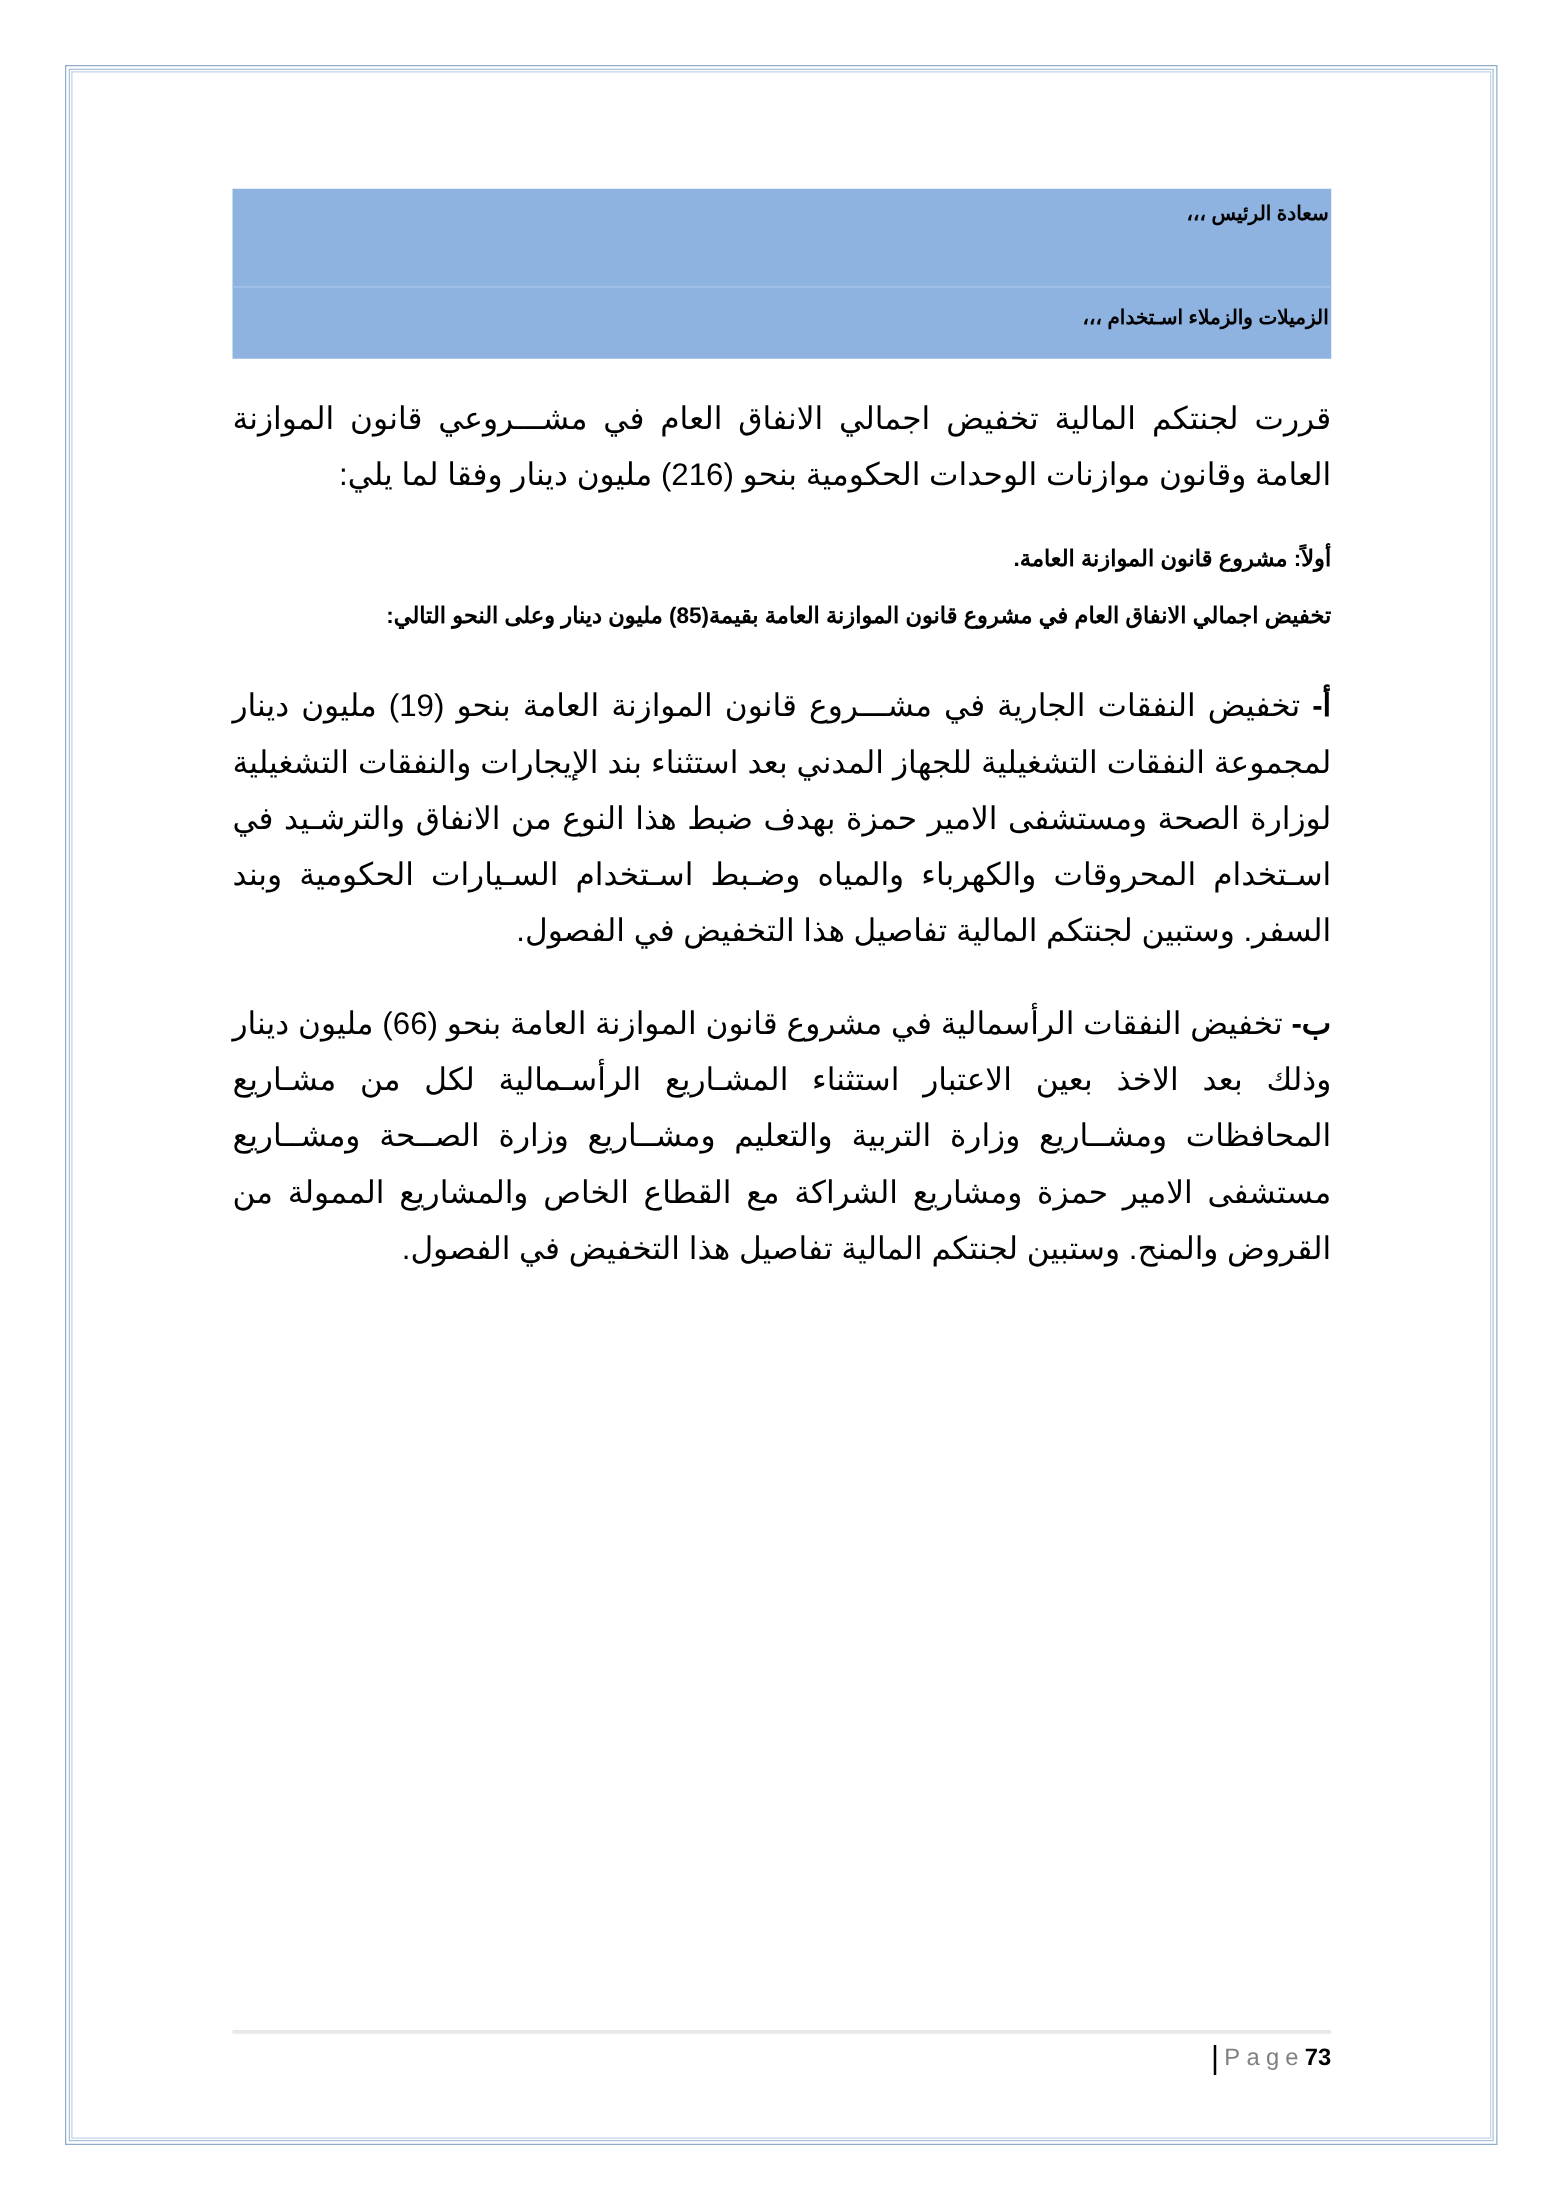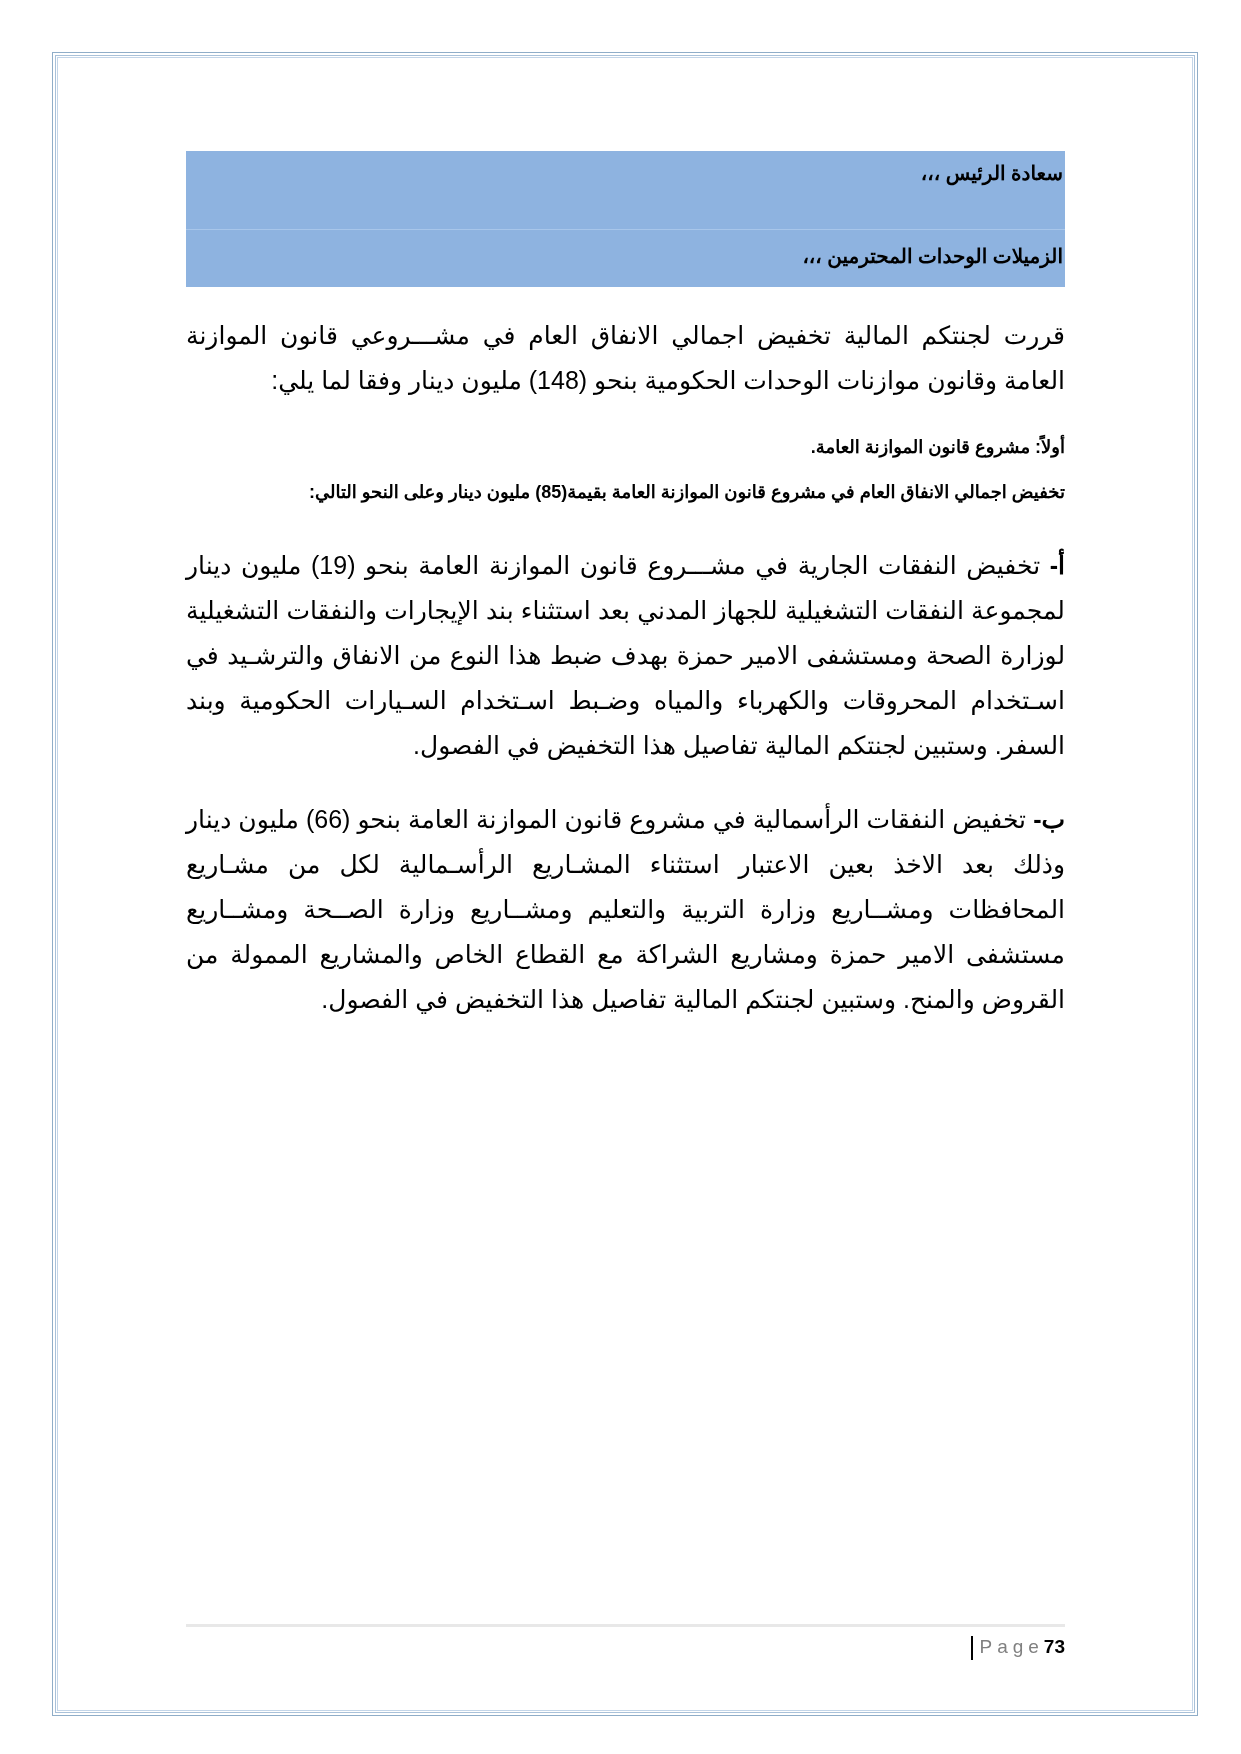--- a/index.html
+++ b/index.html
@@ -5,21 +5,21 @@
   html, body { margin:0; padding:0; }
   body { width:1241px; height:1754px; background:#ffffff; position:relative; overflow:hidden;
          font-family:"Liberation Sans", sans-serif; color:#000; }
   .page-border { position:absolute; left:52px; top:52px; width:1146px; height:1664px;
                  border:1px solid #8fadc8; box-sizing:border-box; }
   .page-border::before { content:""; position:absolute; inset:2px; border:1px solid #a9c1d9; }
   .page-border::after { content:""; position:absolute; inset:4px; border:1px solid #c3d5e8; }
   .content { position:absolute; left:186px; width:879px; top:151px; direction:rtl; }
   .salutation { background:#8eb3e0; width:879px; }
   .sal-row { height:78px; display:flex; align-items:flex-start; padding-right:2px; box-sizing:border-box;
-             font-weight:bold; font-size:20px; padding-top:10px; }
+             font-weight:bold; font-size:16px; padding-top:10px; }
   .sal-row.second { height:58px; border-top:1px solid #a8c6ea; padding-top:14px; }
   .para { font-size:25px; line-height:45px; text-align:justify; text-align-last:right; margin:0; }
   .p-intro { margin-top:26px; }
   .heading { font-weight:bold; font-size:18px; line-height:45px; margin:0; }
   .h-first { margin-top:22px; }
   .h-second { }
   .p-a { margin-top:28px; }
   .p-b { margin-top:29px; }
   .bold { font-weight:bold; }
   .footer-line { position:absolute; left:186px; width:879px; top:1624px; height:3px; background:#e8e8e8; }
@@ -29,24 +29,24 @@
   .footer .page-num { font-weight:bold; color:#000; }
 </style>
 </head>
 <body>
 
 <div class="page-border"></div>
 
 <div class="content">
   <div class="salutation">
     <div class="sal-row">سعادة الرئيس ،،،</div>
-    <div class="sal-row second">الزميلات الوحدات المحترمين ،،،</div>
+    <div class="sal-row second">الزميلات والزملاء اسـتخدام ،،،</div>
   </div>
 
-  <p class="para p-intro">قررت لجنتكم المالية تخفيض اجمالي الانفاق العام في مشـــروعي قانون الموازنة العامة وقانون موازنات الوحدات الحكومية بنحو (148) مليون دينار وفقا لما يلي:</p>
+  <p class="para p-intro">قررت لجنتكم المالية تخفيض اجمالي الانفاق العام في مشـــروعي قانون الموازنة العامة وقانون موازنات الوحدات الحكومية بنحو (216) مليون دينار وفقا لما يلي:</p>
 
   <p class="heading h-first">أولاً: مشروع قانون الموازنة العامة.</p>
 
   <p class="heading h-second">تخفيض اجمالي الانفاق العام في مشروع قانون الموازنة العامة بقيمة(85) مليون دينار وعلى النحو التالي:</p>
 
   <p class="para p-a"><span class="bold">أ-</span><span> تخفيض النفقات الجارية في مشـــروع قانون الموازنة العامة بنحو (19) مليون دينار لمجموعة النفقات التشغيلية للجهاز المدني بعد استثناء بند الإيجارات والنفقات التشغيلية لوزارة الصحة ومستشفى الامير حمزة بهدف ضبط هذا النوع من الانفاق والترشـيد في اسـتخدام المحروقات والكهرباء والمياه وضـبط اسـتخدام السـيارات الحكومية وبند السفر. وستبين لجنتكم المالية تفاصيل هذا التخفيض في الفصول.</span></p>
 
   <p class="para p-b"><span class="bold">ب-</span><span> تخفيض النفقات الرأسمالية في مشروع قانون الموازنة العامة بنحو (66) مليون دينار وذلك بعد الاخذ بعين الاعتبار استثناء المشـاريع الرأسـمالية لكل من مشـاريع المحافظات ومشــاريع وزارة التربية والتعليم ومشــاريع وزارة الصــحة ومشــاريع مستشفى الامير حمزة ومشاريع الشراكة مع القطاع الخاص والمشاريع الممولة من القروض والمنح. وستبين لجنتكم المالية تفاصيل هذا التخفيض في الفصول.</span></p>
 </div>
 

